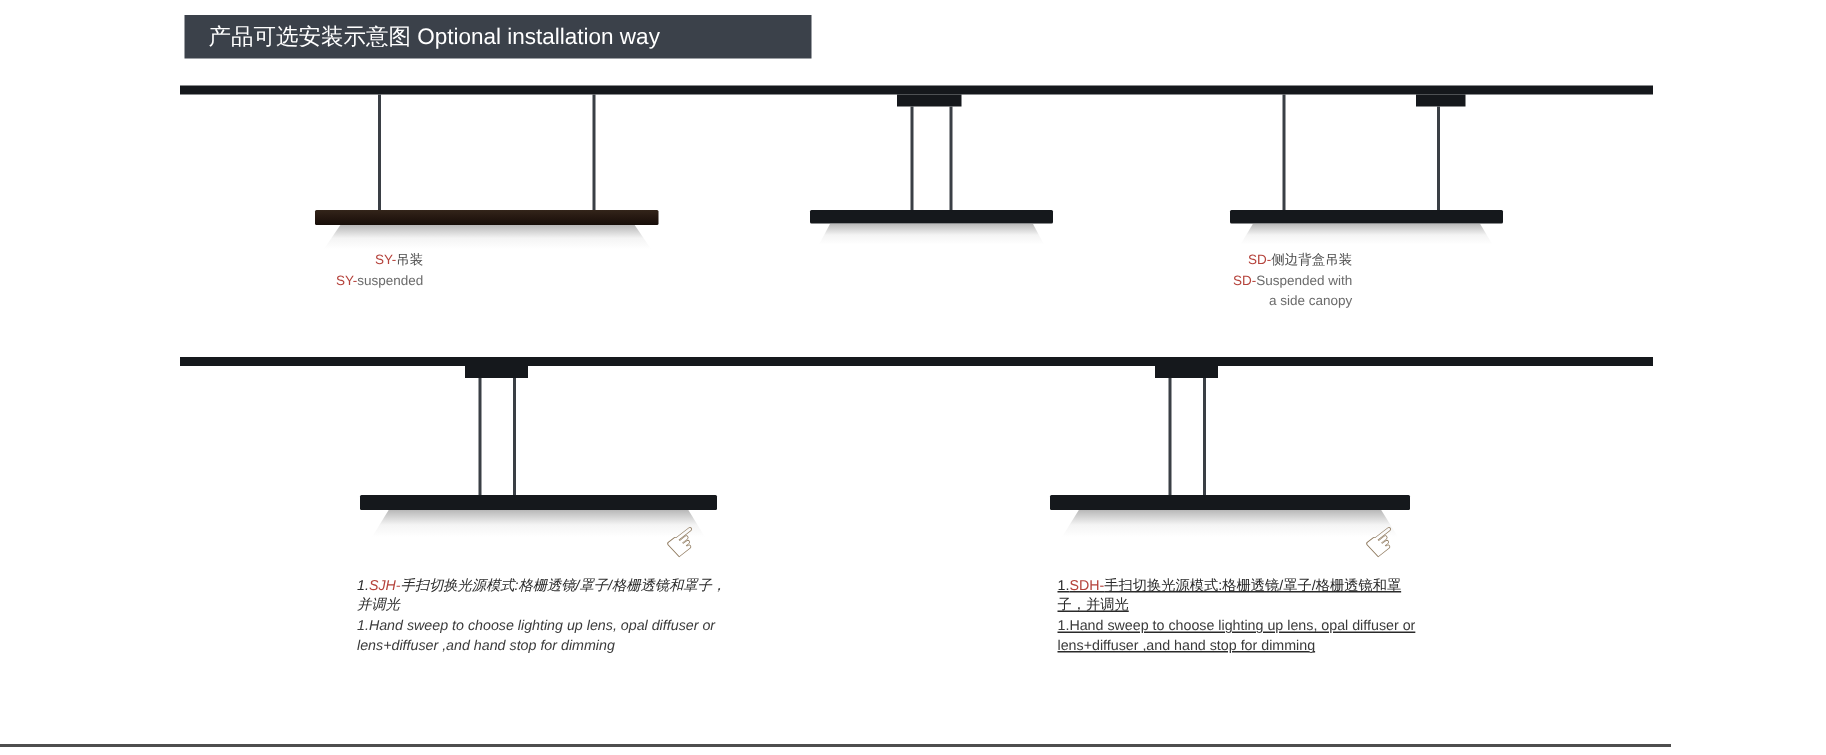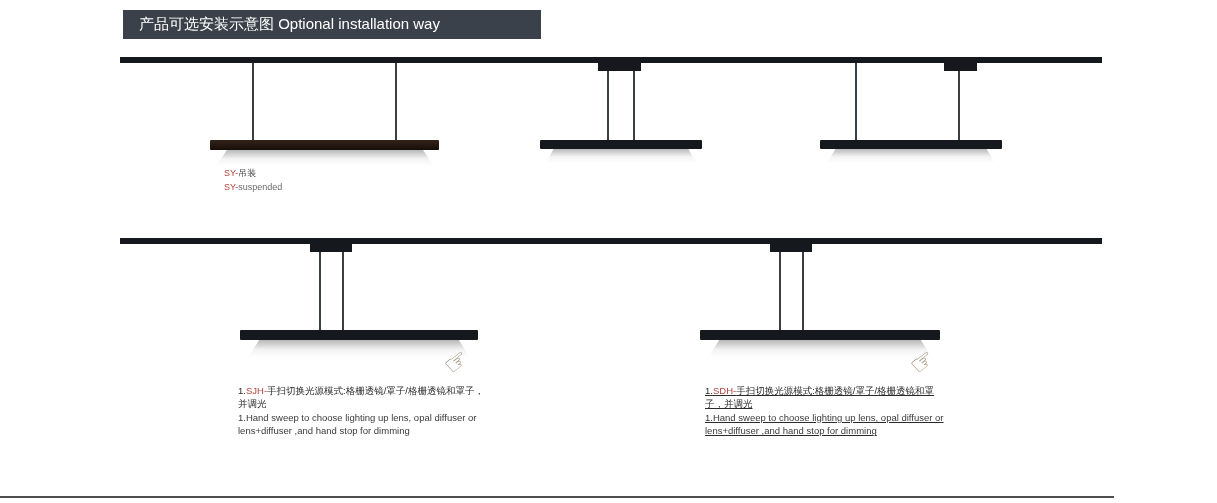--- a/index.html
+++ b/index.html
@@ -15,21 +15,21 @@
   .ceiling{position:absolute;height:6px;background:#15181c;}
   .wire{position:absolute;width:2px;background:#3a3f45;}
   .canopy{position:absolute;height:8px;background:#15181c;}
   .bar{position:absolute;background:#15181c;border-radius:1px;}
   .bar-brown{background:linear-gradient(180deg,#33241a 0%,#241710 55%,#170e09 100%);}
   .glow{
     position:absolute;
     background:linear-gradient(to bottom, rgba(125,125,125,0.55) 0%, rgba(200,200,200,0.20) 55%, rgba(255,255,255,0) 100%);
     clip-path:polygon(5% 0, 95% 0, 100% 100%, 0 100%);
   }
-  .label{position:absolute;font-size:9px;line-height:1.5;color:#6b6b6b;}
+  .label{position:absolute;font-size:9px;line-height:1.5;color:#6b6b6b;text-align:right;}
   .label .cn{color:#4a4a4a;}
   .code{color:var(--accent,#b5433c);}
   .caption{position:absolute;font-size:9.5px;line-height:1.42;color:#2a2a2a;}
   .caption .en{color:#3a3a3a;}
   .hand{
     position:absolute;font-size:27px;color:#8f7a5f;
     transform:rotate(-38deg);line-height:1;
     font-family:"DejaVu Sans",sans-serif;
   }
   .bottom-line{position:absolute;left:0;top:496px;width:1217px;height:2px;background:#4e4e4e;}
@@ -58,30 +58,35 @@
   <div class="wire" style="left:607px;top:71px;height:69px;"></div>
   <div class="wire" style="left:633px;top:71px;height:69px;"></div>
   <div class="bar" style="left:540px;top:140px;width:162px;height:9px;"></div>
   <div class="glow" style="left:546px;top:149px;width:150px;height:14px;"></div>
 
   <div class="canopy" style="left:944px;top:63px;width:33px;"></div>
   <div class="wire" style="left:855px;top:63px;height:77px;"></div>
   <div class="wire" style="left:958px;top:71px;height:69px;"></div>
   <div class="bar" style="left:820px;top:140px;width:182px;height:9px;"></div>
   <div class="glow" style="left:827px;top:149px;width:168px;height:14px;"></div>
+  <div class="label" style="left:822px;top:167px;">
+    <div><span class="code">SD-</span><span class="cn">侧边背盒吊装</span></div>
+    <div><span class="code">SD-</span><span>Suspended with</span></div>
+    <div>a side canopy</div>
+  </div>
 
   <div class="ceiling" style="left:120px;top:238px;width:982px;"></div>
 
   <div class="canopy" style="left:310px;top:244px;width:42px;"></div>
   <div class="wire" style="left:319px;top:252px;height:78px;"></div>
   <div class="wire" style="left:342px;top:252px;height:78px;"></div>
   <div class="bar" style="left:240px;top:330px;width:238px;height:10px;"></div>
   <div class="glow" style="left:248px;top:340px;width:222px;height:18px;"></div>
   <div class="hand" style="left:444px;top:348px;">☞</div>
-  <div class="caption" style="left:238px;top:384px;width:254px;">
+  <div class="caption" style="left:238px;top:384px;width:254px;font-style:italic;">
     <span>1.</span><span class="code">SJH-</span><span>手扫切换光源模式:格栅透镜/罩子/格栅透镜和罩子，并调光</span>
     <div class="en">1.Hand sweep to choose lighting up lens, opal diffuser or lens+diffuser ,and hand stop for dimming</div>
   </div>
 
   <div class="canopy" style="left:770px;top:244px;width:42px;"></div>
   <div class="wire" style="left:779px;top:252px;height:78px;"></div>
   <div class="wire" style="left:802px;top:252px;height:78px;"></div>
   <div class="bar" style="left:700px;top:330px;width:240px;height:10px;"></div>
   <div class="glow" style="left:708px;top:340px;width:224px;height:18px;"></div>
   <div class="hand" style="left:910px;top:348px;">☞</div>

